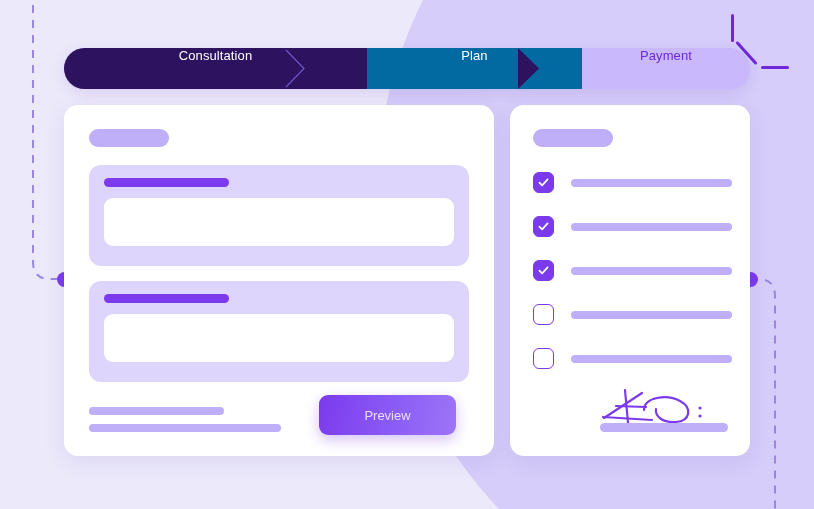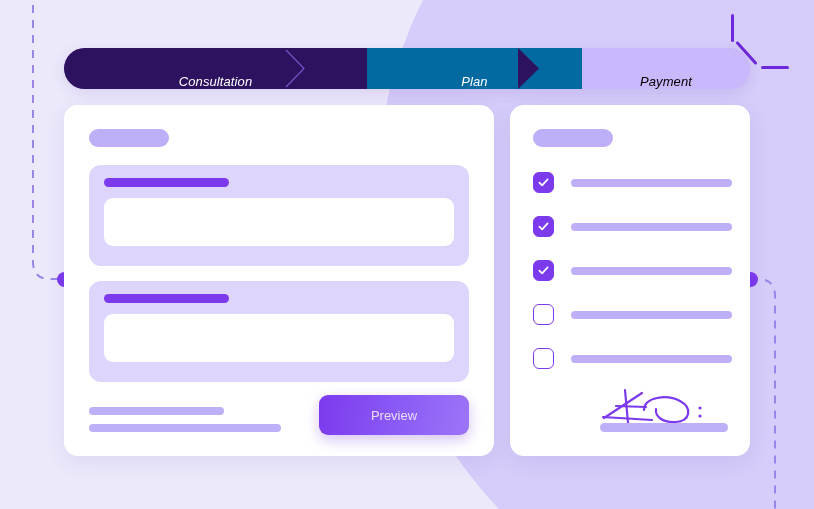--- a/index.html
+++ b/index.html
@@ -80,41 +80,40 @@
     border-radius: 21px;
     overflow: hidden;
     display: flex;
     background: #c9b8fb;
     box-shadow: 0 4px 14px rgba(90, 50, 170, 0.13);
   }
   .step {
     position: relative;
     height: 100%;
     display: flex;
-    align-items: flex-end;
+    align-items: flex-start;
     justify-content: center;
     font-size: 13px;
     letter-spacing: 0.1px;
     user-select: none;
-    font-style: italic;
   }
   .step-1 {
     flex: 0 0 303px;
     background: #2d1260;
     color: #ffffff;
   }
   .step-2 {
     flex: 0 0 215px;
     background: #0369a1;
     color: #ffffff;
   }
   .step-3 {
     flex: 1 1 auto;
     background: #c9b8fb;
-    color: #000000;
+    color: #6d28d9;
   }
   
   .chev-line {
     position: absolute;
     left: 283px;
     top: 48px;
     width: 24px;
     height: 41px;
     pointer-events: none;
   }
@@ -195,21 +194,21 @@
     position: absolute;
     height: 8px;
   }
   .foot-line-1 { left: 25px; top: 302px; width: 135px; }
   .foot-line-2 { left: 25px; top: 319px; width: 192px; }
 
   .preview-btn {
     position: absolute;
     left: 255px;
     top: 290px;
-    width: 150px;
+    width: 137px;
     height: 40px;
     border: none;
     border-radius: 9px;
     background: linear-gradient(100deg, #7c3aed 0%, #8b5cf6 55%, #9d75f7 100%);
     color: #e9defd;
     font-family: "Liberation Sans", sans-serif;
     font-size: 13px;
     cursor: pointer;
     box-shadow: 0 5px 14px rgba(109, 40, 217, 0.28);
   }

